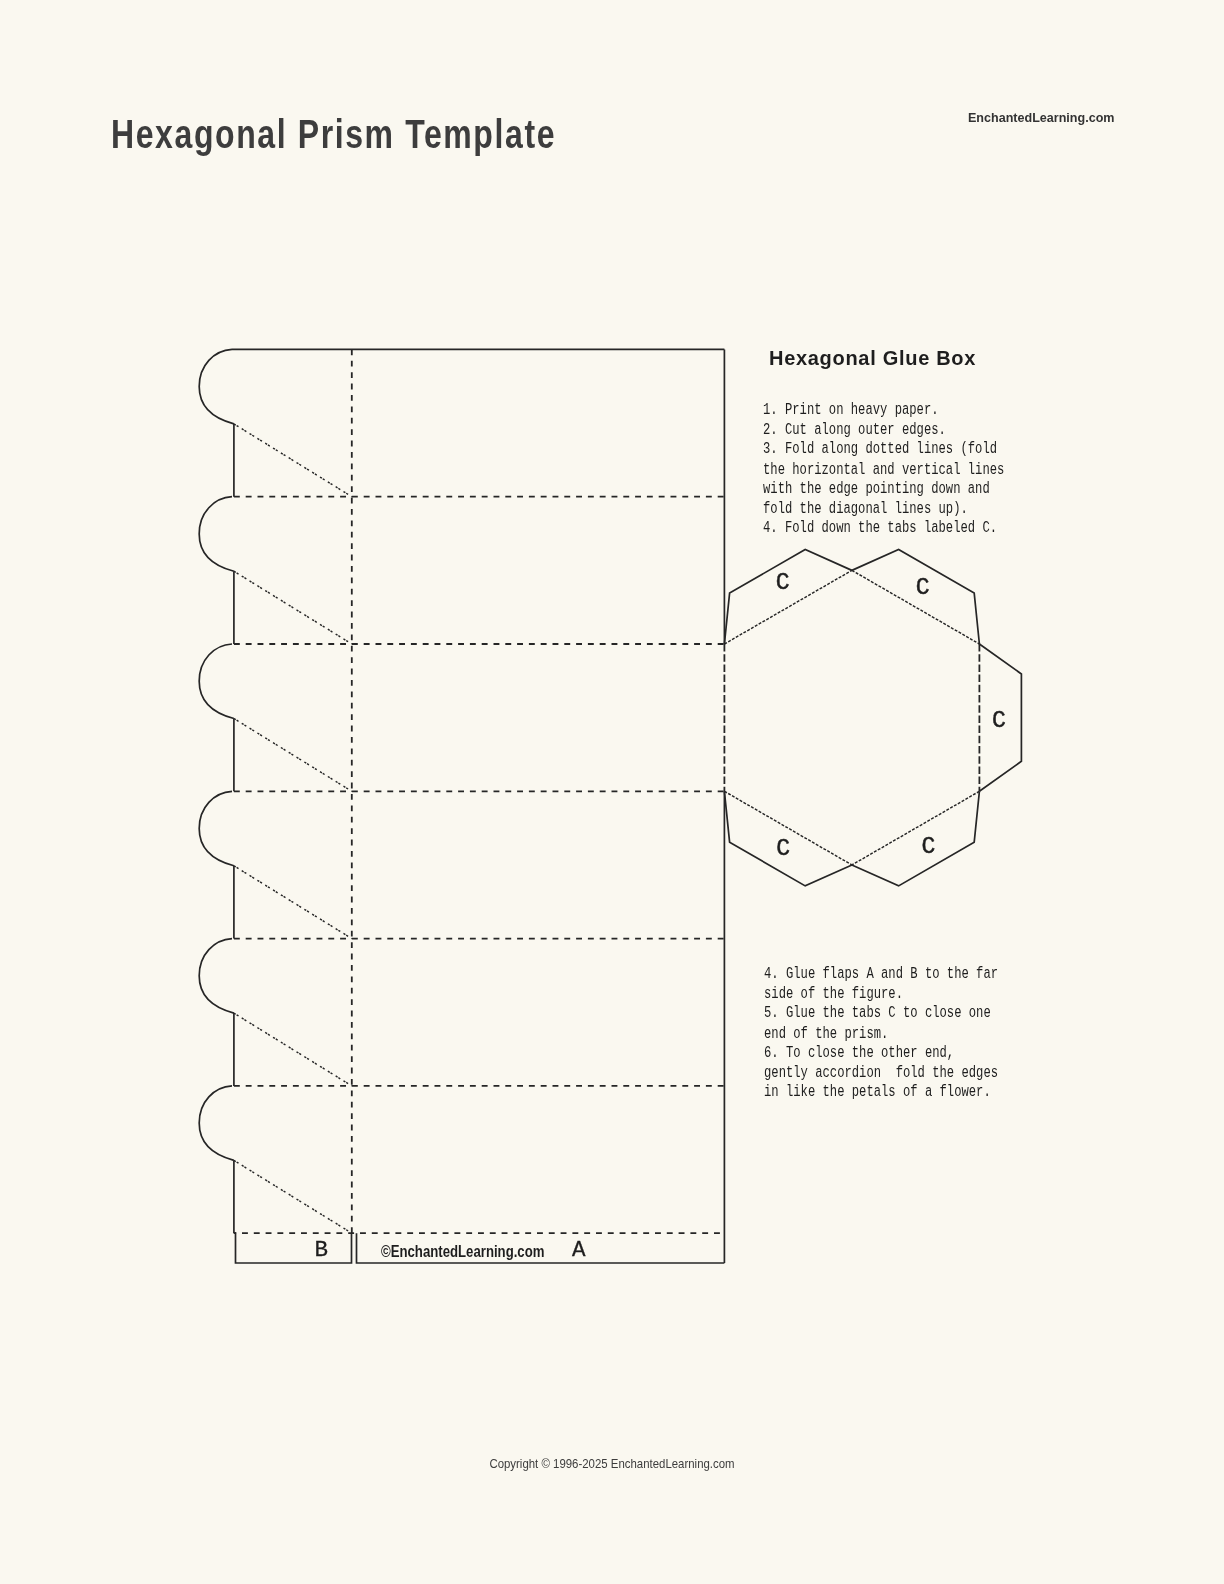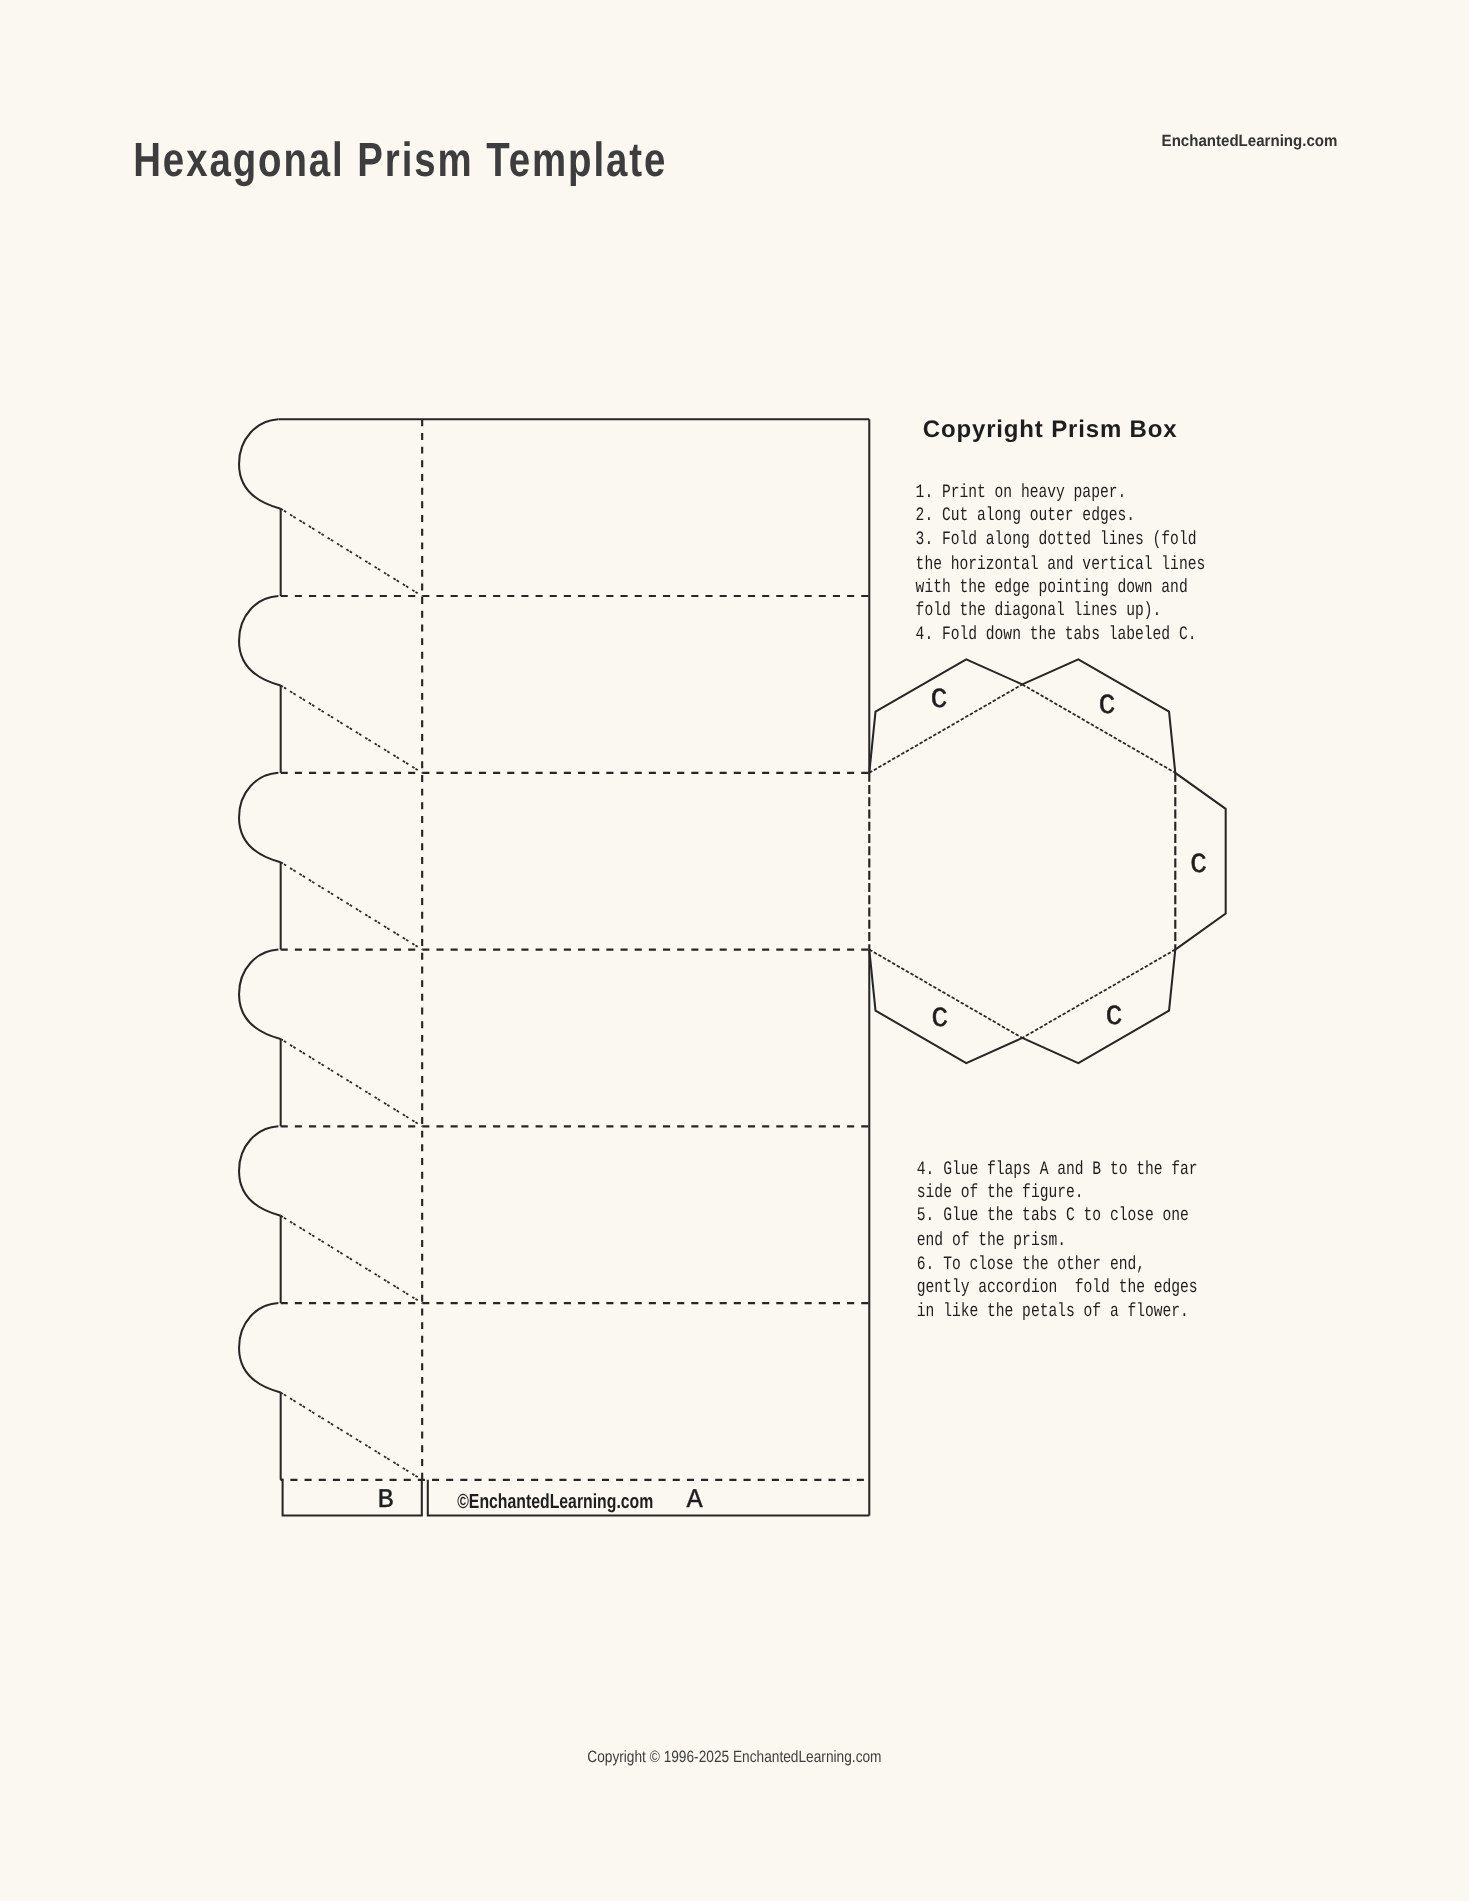--- a/index.html
+++ b/index.html
@@ -8,21 +8,21 @@
   .abs{position:absolute;}
   .mono{font-family:"Liberation Mono", monospace;}
 </style>
 </head>
 <body>
 
 <div class="abs" style="left:111px;top:112px;font-size:40px;font-weight:bold;color:#3d3d3d;letter-spacing:2px;transform:scaleX(0.80);transform-origin:0 0;">Hexagonal Prism Template</div>
 
 <div class="abs" style="left:968px;top:110px;font-size:13.5px;font-weight:bold;color:#333;transform:scaleX(0.93);transform-origin:0 0;">EnchantedLearning.com</div>
 
-<div class="abs" style="left:769px;top:346.5px;font-size:20px;font-weight:bold;color:#1e1e1e;letter-spacing:0.7px;">Copyright Prism Box</div>
+<div class="abs" style="left:769px;top:346.5px;font-size:20px;font-weight:bold;color:#1e1e1e;letter-spacing:0.7px;">Hexagonal Glue Box</div>
 
 <div class="abs mono" style="left:763px;top:401.4px;font-size:12.2px;line-height:15.2px;color:#1e1e1e;transform:scaleY(1.3);transform-origin:0 0;white-space:pre;">1. Print on heavy paper.
 2. Cut along outer edges.
 3. Fold along dotted lines (fold
 the horizontal and vertical lines
 with the edge pointing down and
 fold the diagonal lines up).
 4. Fold down the tabs labeled C.</div>
 
 <div class="abs mono" style="left:764px;top:964.7px;font-size:12.2px;line-height:15.2px;color:#1e1e1e;transform:scaleY(1.3);transform-origin:0 0;white-space:pre;">4. Glue flaps A and B to the far

